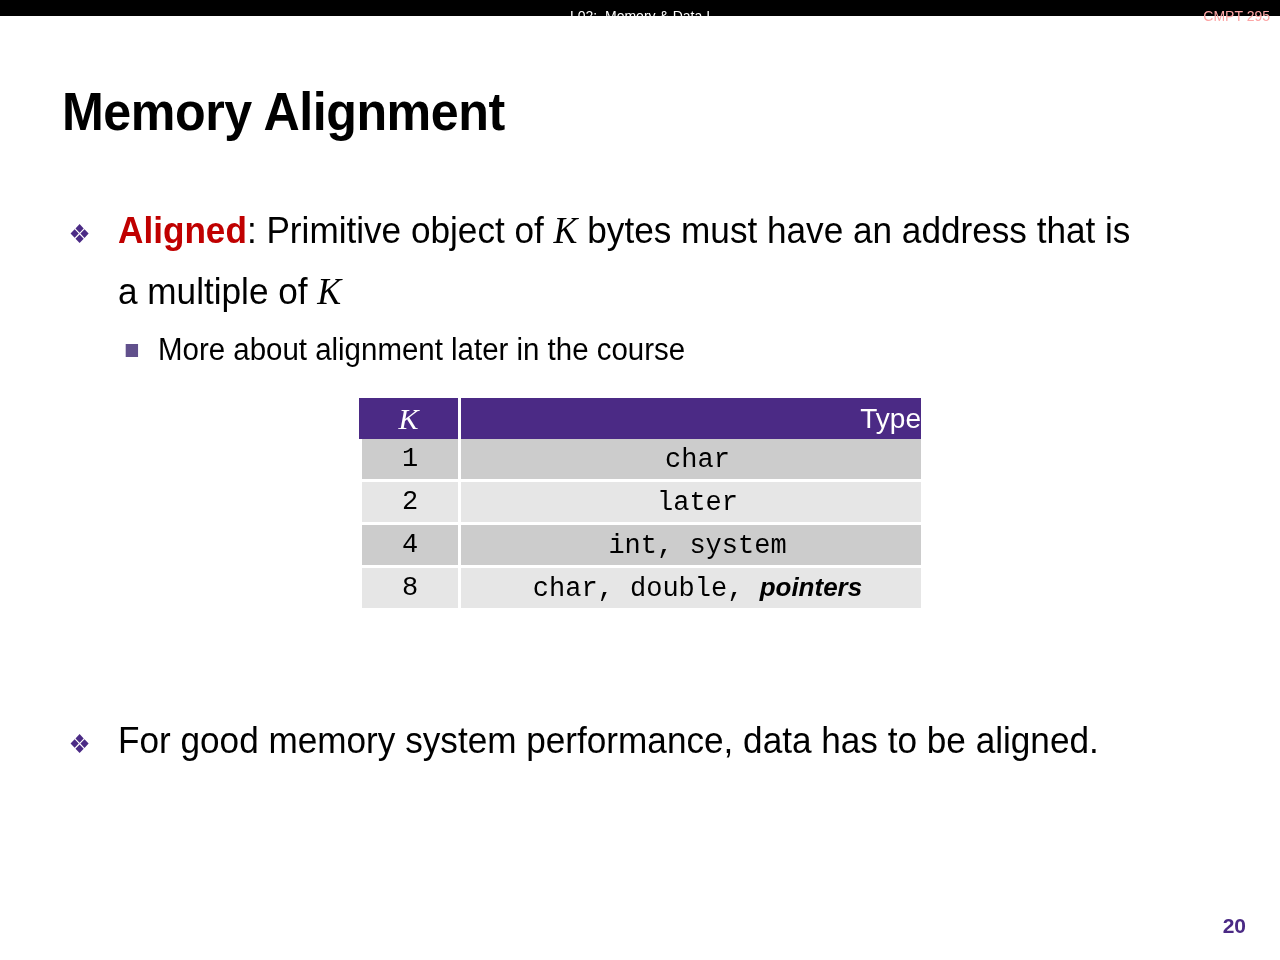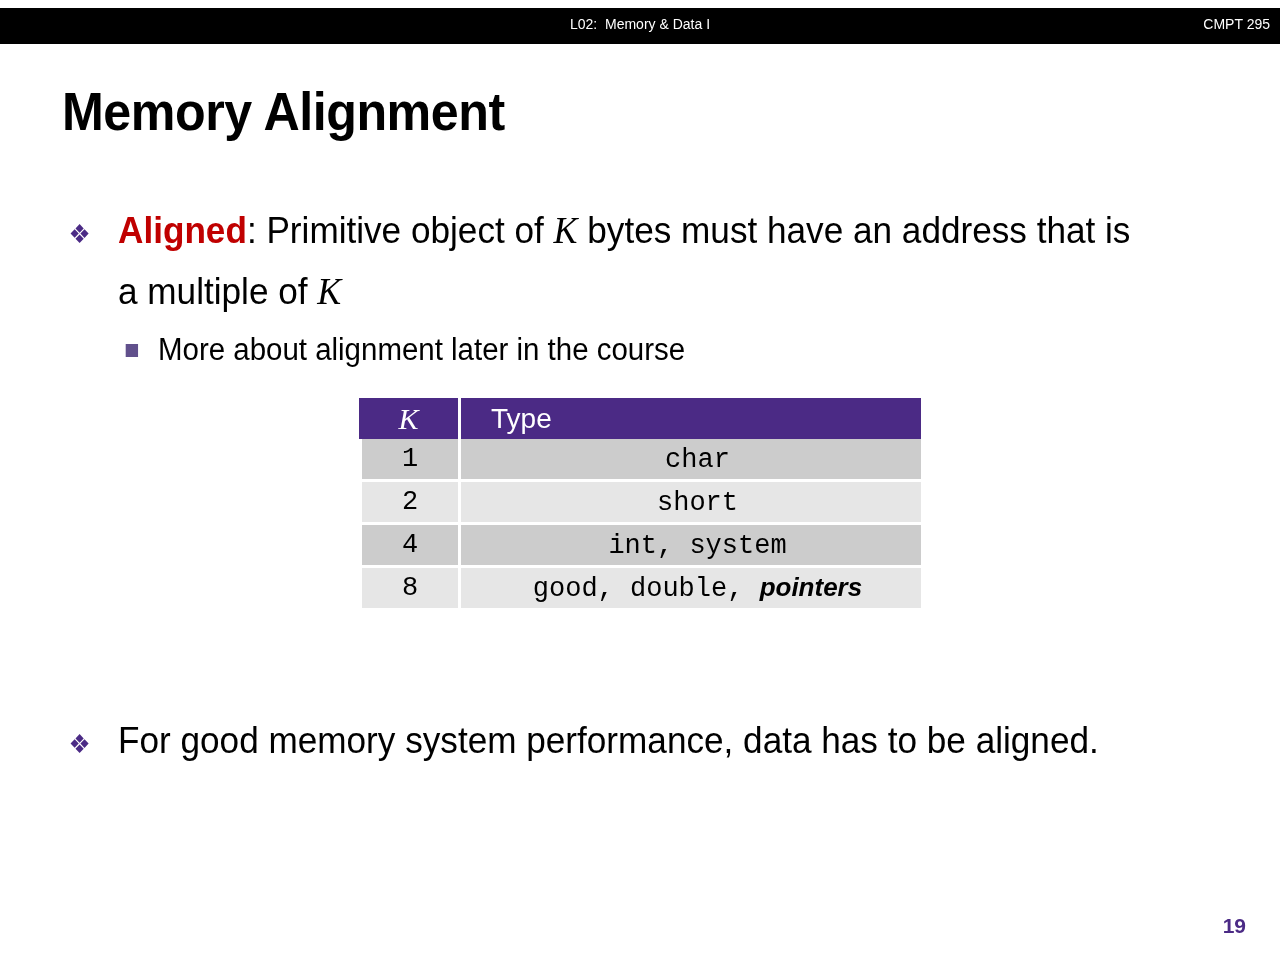--- a/index.html
+++ b/index.html
@@ -12,44 +12,44 @@
     height: 960px;
     position: relative;
     overflow: hidden;
     font-family: "Liberation Sans", sans-serif;
     color: #000000;
   }
 
   
   .banner {
     position: absolute;
-    left: 0; top: 8px;
+    left: 0; top: 0;
     width: 1280px;
-    height: 36px;
+    height: 16px;
     background: #000000;
   }
   .banner-center {
     position: absolute;
     left: 0; top: 0;
     width: 1280px;
     height: 33px;
     line-height: 33px;
     text-align: center;
     color: #ffffff;
     font-size: 14px;
     font-family: "Liberation Sans", sans-serif;
     letter-spacing: 0px;
     white-space: pre;
   }
   .banner-right {
     position: absolute;
     right: 10px; top: 0;
     height: 33px;
     line-height: 33px;
-    color: #ffffff;
+    color: #fca5a5;
     font-size: 14px;
     font-family: "Liberation Sans", sans-serif;
   }
 
   
   .slide-title {
     position: absolute;
     left: 62px;
     top: 80px;
     font-size: 54px;
@@ -135,22 +135,22 @@
     font-weight: normal;
   }
   .kt thead th.h-k {
     text-align: center;
     font-family: "Liberation Serif", serif;
     font-style: italic;
     font-size: 30px;
     border-right: 3px solid #ffffff;
   }
   .kt thead th.h-t {
-    text-align: left;
-    padding-left: 30px;
+    text-align: right;
+    padding-left: 13px;
     font-size: 28px;
     font-family: "Liberation Sans", sans-serif;
   }
 
   .kt tbody tr.odd td  { background: #CCCCCC; }
   .kt tbody tr.even td { background: #E6E6E6; }
 
   .kt tbody td.c-k {
     text-align: center;
     font-family: "Liberation Mono", monospace;
@@ -215,30 +215,30 @@
       <th class="h-t">Type</th>
     </tr>
   </thead>
   <tbody>
     <tr class="odd">
       <td class="c-k">1</td>
       <td class="c-t"><span>char</span><span class="t-sans"></span></td>
     </tr>
     <tr class="even">
       <td class="c-k">2</td>
-      <td class="c-t"><span>short</span><span class="t-sans"></span></td>
+      <td class="c-t"><span>later</span><span class="t-sans"></span></td>
     </tr>
     <tr class="odd">
       <td class="c-k">4</td>
       <td class="c-t"><span>int, system</span><span class="t-sans"></span></td>
     </tr>
     <tr class="even">
       <td class="c-k">8</td>
-      <td class="c-t"><span>good, double, </span><span class="t-sans">pointers</span></td>
+      <td class="c-t"><span>char, double, </span><span class="t-sans">pointers</span></td>
     </tr>
   </tbody>
 </table>
 
 <div class="bullet-l1" id="bullet3">
   <span class="marker">❖</span><span>For good memory system performance, data has to be aligned.</span>
 </div>
 
-<div class="slide-num">19</div>
+<div class="slide-num">20</div>
 
 </body></html>

